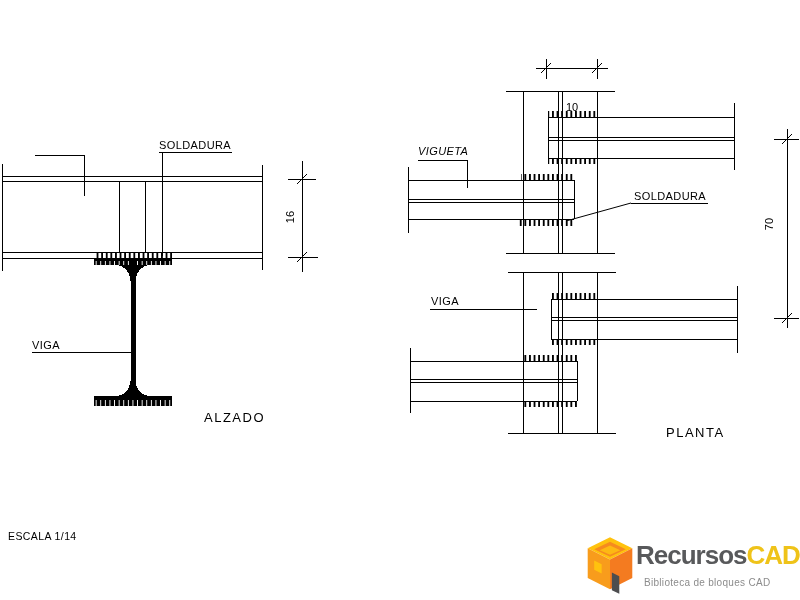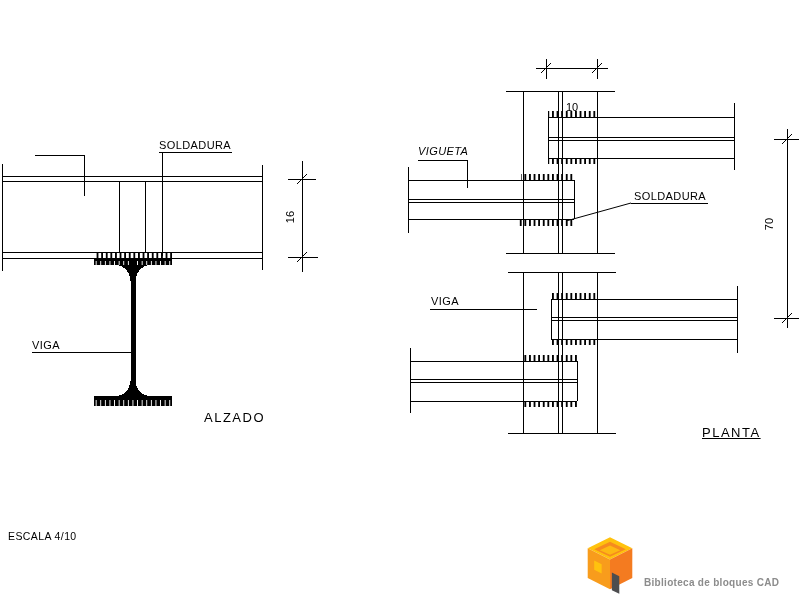--- a/index.html
+++ b/index.html
@@ -21,21 +21,21 @@
   .title{
     position:absolute;left:7px;top:510px;font-size:15px;letter-spacing:.6px;
     word-spacing:6px;white-space:nowrap;line-height:1.2;
   }
   .subtitle{position:absolute;left:8px;top:530px;font-size:10.5px;letter-spacing:.4px;white-space:nowrap;}
   .logo{position:absolute;left:584px;top:536px;width:216px;height:62px;}
   .logo-icon{position:absolute;left:2px;top:2px;}
   .logo-text{position:absolute;left:52px;top:6px;font-size:26px;font-weight:bold;letter-spacing:-1px;white-space:nowrap;line-height:1;}
   .logo-text .recursos{color:#58595B;}
   .logo-text .cad{color:#EFC319;}
-  .logo-tag{position:absolute;left:60px;top:41px;font-size:10px;font-weight:bold;color:#8c8c8c;letter-spacing:.3px;white-space:nowrap;text-align:right;}
+  .logo-tag{position:absolute;left:60px;top:41px;font-size:10px;font-weight:normal;color:#8c8c8c;letter-spacing:.3px;white-space:nowrap;text-align:right;}
 </style>
 </head>
 <body>
 
 <div class="canvas">
 
   <svg width="800" height="600" viewBox="0 0 800 600" stroke="#000" stroke-width="1" fill="none" shape-rendering="crispEdges">
     <defs>
       <pattern id="weldTicks" width="4.6" height="6" patternUnits="userSpaceOnUse">
         <rect x="0" y="0" width="1.4" height="6" fill="#000" stroke="none"></rect>
@@ -166,34 +166,37 @@
     </g>
   </svg>
 
   <span class="lbl" style="left:159px;top:140px;">SOLDADURA</span>
   <span class="lbl" style="left:32px;top:340px;">VIGA</span>
   <span class="viewlbl" style="left:204px;top:411px;">ALZADO</span>
 
   <span class="lbl" style="left:418px;top:146px;font-style:italic;">VIGUETA</span>
   <span class="lbl" style="left:634px;top:191px;">SOLDADURA</span>
   <span class="lbl" style="left:431px;top:296px;">VIGA</span>
-  <span class="viewlbl" style="left:702px;top:426px;text-decoration:underline;">PLANTA</span>
+  <span class="viewlbl" style="left:666px;top:426px;">PLANTA</span>
 
   <span class="dim" style="left:572px;top:59px;margin-top:48px;">10</span>
   <span class="dim vert" style="left:290px;top:217px;">16</span>
   <span class="dim vert" style="left:769px;top:224px;">70</span>
 
-  <span class="subtitle">ESCALA 4/10</span>
+  <span class="subtitle">ESCALA 1/14</span>
 
   <div class="logo">
     <svg class="logo-icon" width="52" height="60" viewBox="0 0 56 64" stroke="none">
       <polygon points="28,1 52,13 28,25 4,13" fill="#FFC20E"></polygon>
       <polygon points="28,6 45,14 28,22 11,14" fill="#F68B1F"></polygon>
       <polygon points="28,10 39,15 28,20 17,15" fill="#FDB913"></polygon>
       <polygon points="4,13 28,25 28,57 4,45" fill="#F89C1C"></polygon>
       <polygon points="52,13 28,25 28,57 52,45" fill="#F47B20"></polygon>
       <polygon points="11,26 19,30 19,40 11,36" fill="#FFC20E"></polygon>
       <polygon points="30,39 38,43 38,62 30,58" fill="#4D4D4F"></polygon>
     </svg>
+    <div class="logo-text">
+      <span class="recursos">Recursos</span><span class="cad">CAD</span>
+    </div>
     <div class="logo-tag">Biblioteca de bloques CAD</div>
   </div>
 
 </div>
 
 </body></html>

